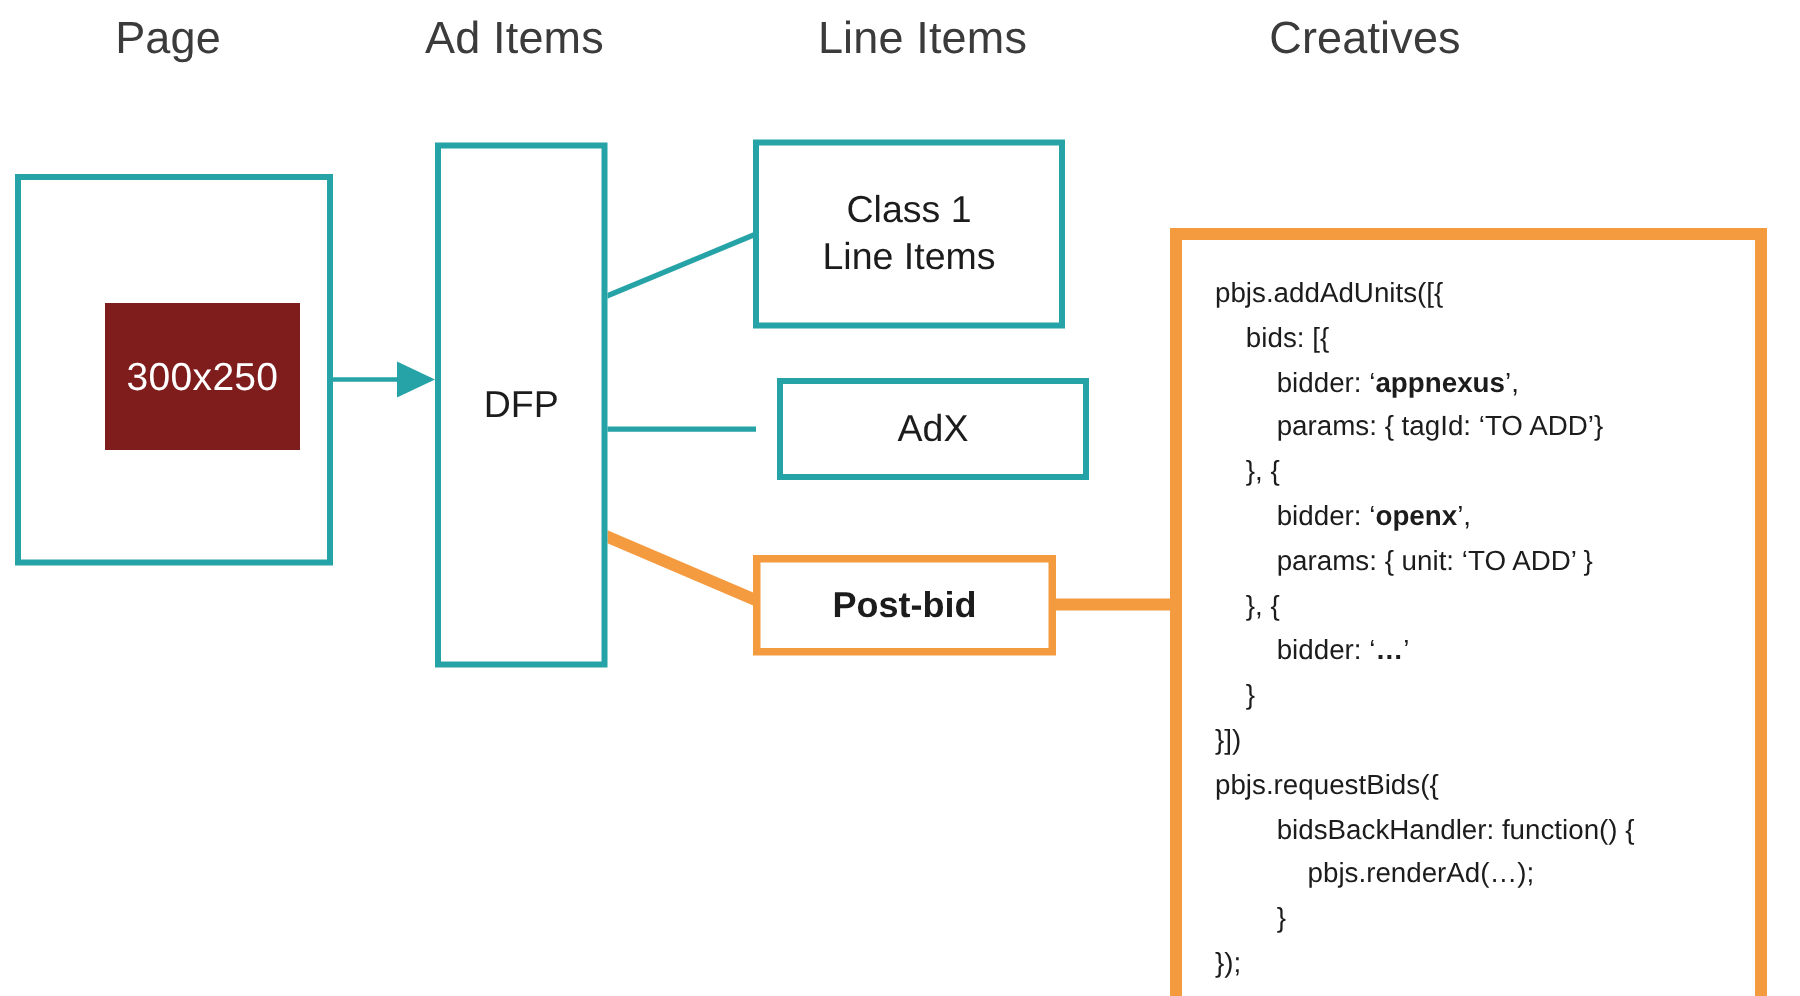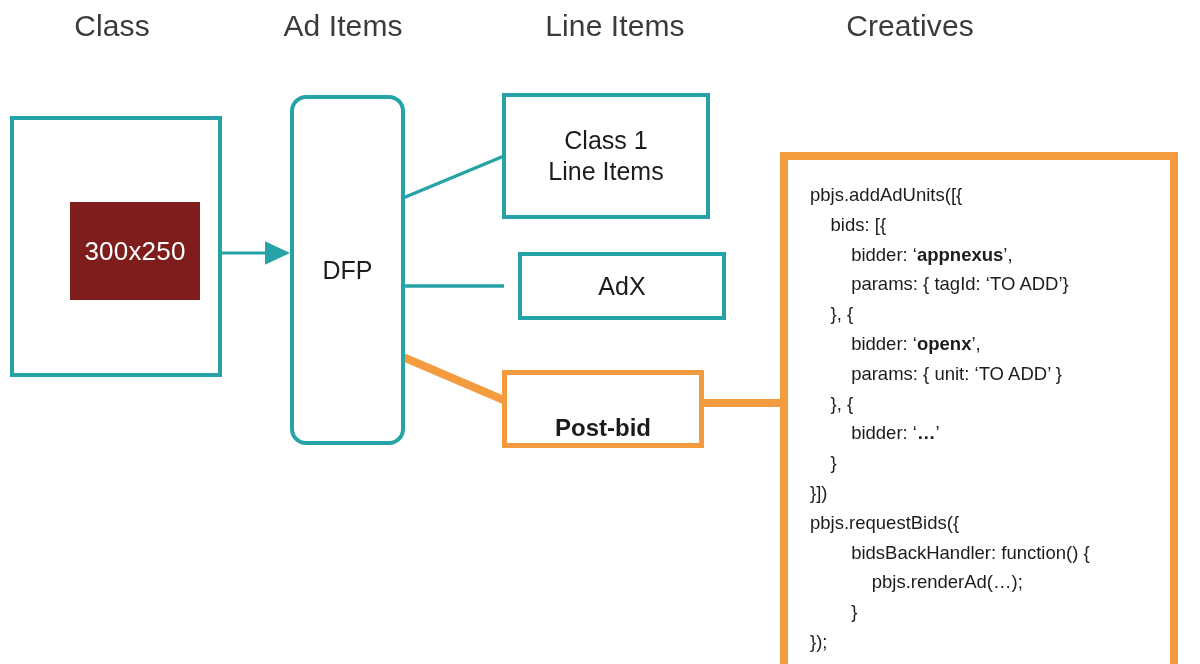--- a/index.html
+++ b/index.html
@@ -63,26 +63,26 @@
     display: flex; align-items: center; justify-content: center;
   }
   #ad-slot .slot-text {
     color: #ffffff;
     font-size: 26px;
     line-height: 30px;
     letter-spacing: 0.2px;
   }
 
   
-  #dfp-box { left: 290px; top: 95px; width: 115px; height: 350px; border-radius: 16px; }
+  #dfp-box { left: 290px; top: 95px; width: 115px; height: 350px; }
 
   
   #class1-box { left: 502px; top: 93px; width: 208px; height: 126px; }
   #adx-box    { left: 502px; top: 252px; width: 208px; height: 68px; margin-left: 16px; }
-  #postbid-box{ left: 502px; top: 370px; width: 202px; height: 78px; align-items: flex-end; }
+  #postbid-box{ left: 502px; top: 370px; width: 202px; height: 67px; }
 
   
   #creatives-box {
     position: absolute;
     left: 780px; top: 152px;
     width: 398px; height: 643px;
     box-sizing: border-box;
     border: 8px solid #f59b3f;
     background: #ffffff;
   }
@@ -123,21 +123,21 @@
 
     <line x1="403" y1="198" x2="504" y2="156" stroke="#26a3a6" stroke-width="3.5"></line>
 
     <line x1="403" y1="286" x2="504" y2="286" stroke="#26a3a6" stroke-width="3.5"></line>
 
     <line x1="403" y1="357" x2="506" y2="401" stroke="#f59b3f" stroke-width="8"></line>
 
     <line x1="702" y1="403" x2="784" y2="403" stroke="#f59b3f" stroke-width="8"></line>
   </svg>
 
-  <div class="col-header" style="left:112px; top:9px;">Class</div>
+  <div class="col-header" style="left:112px; top:9px;">Page</div>
   <div class="col-header" style="left:343px; top:9px;">Ad Items</div>
   <div class="col-header" style="left:615px; top:9px;">Line Items</div>
   <div class="col-header" style="left:910px; top:9px;">Creatives</div>
 
   <div id="page-box" class="box box-teal"></div>
 
   <div id="ad-slot">
     <span class="slot-text">300x250</span>
   </div>
 

